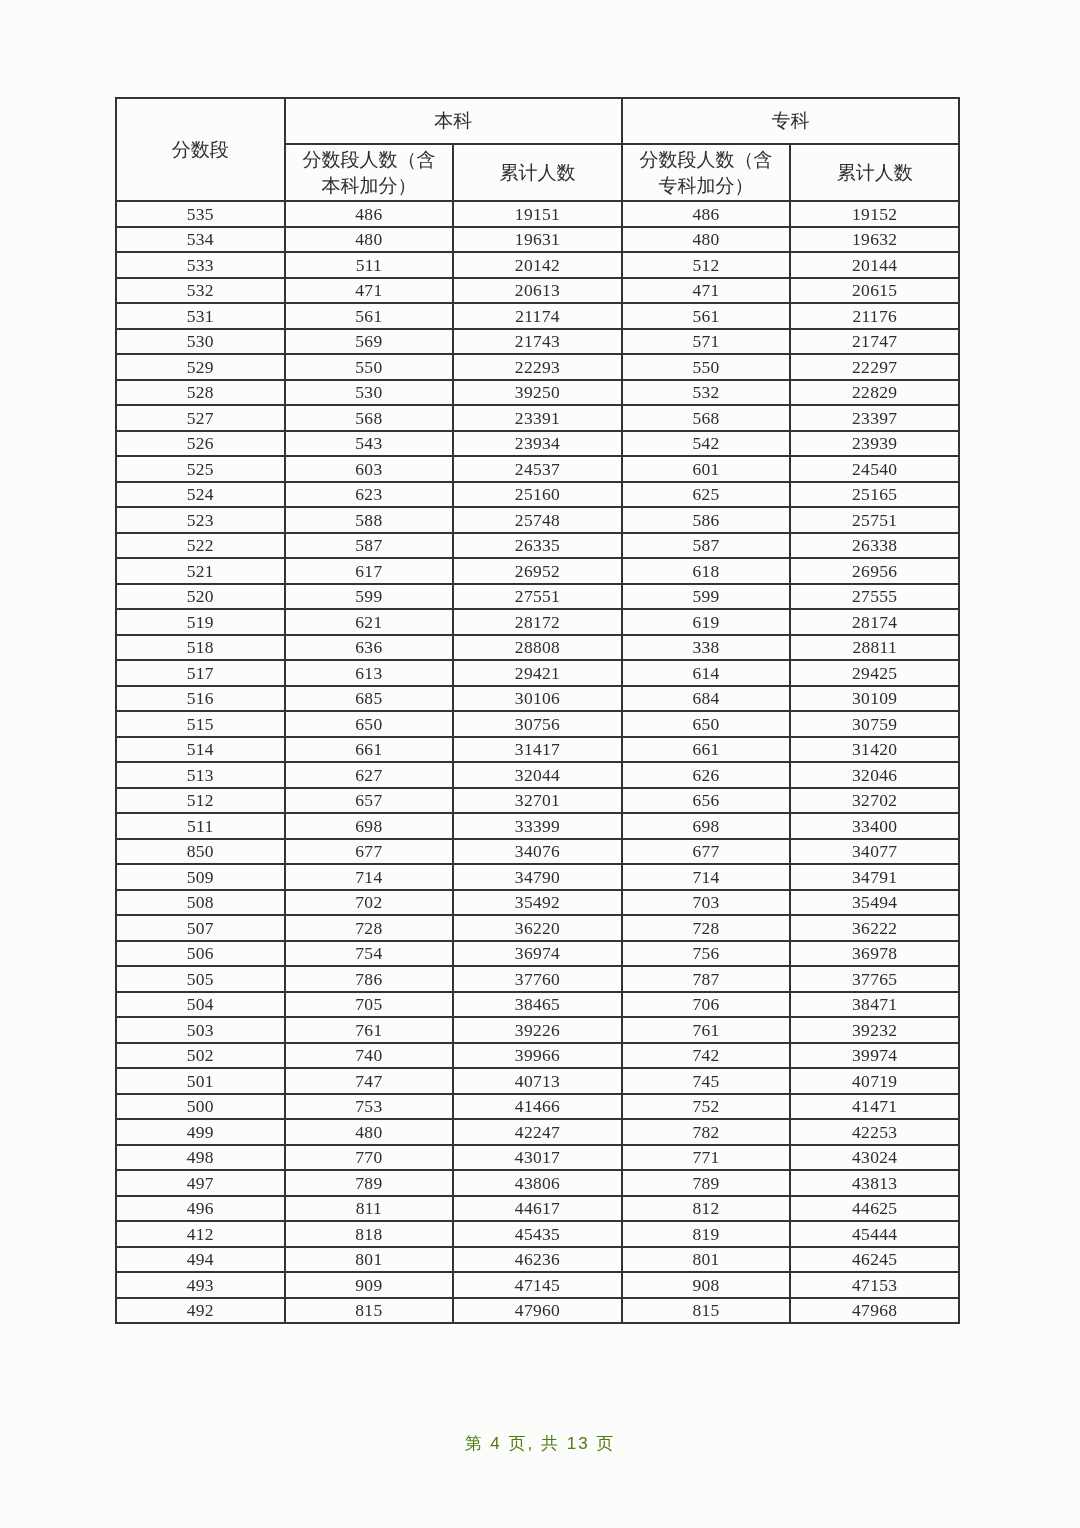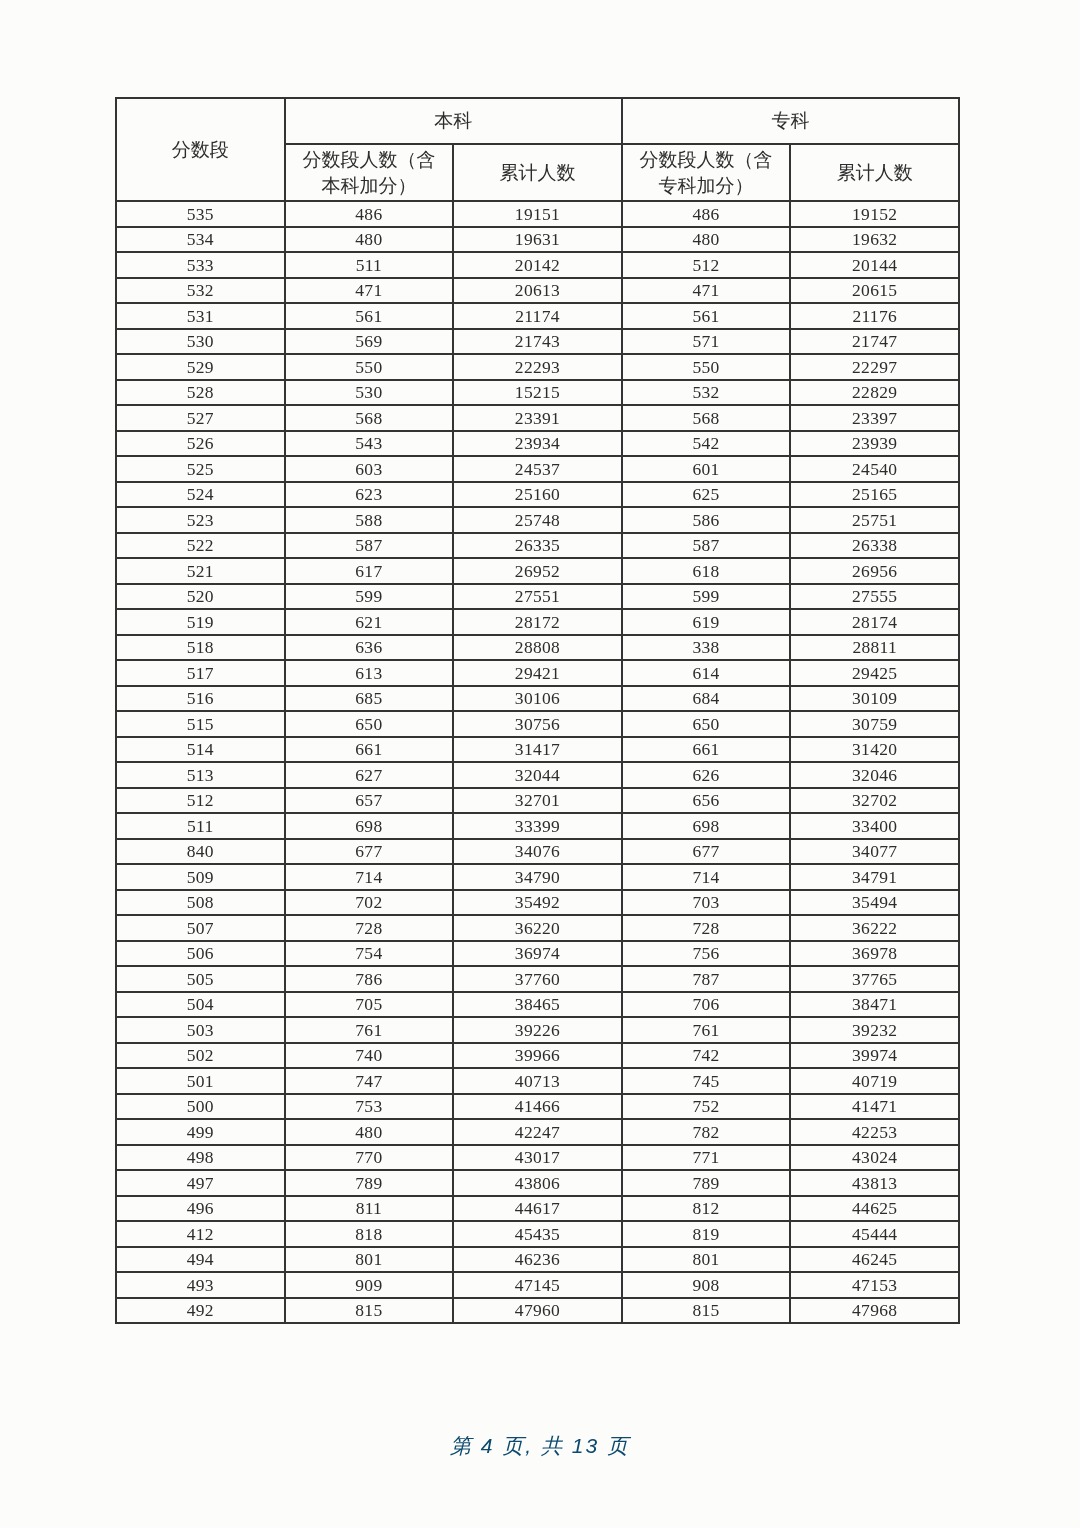--- a/index.html
+++ b/index.html
@@ -44,24 +44,23 @@
     padding: 0 4px;
     letter-spacing: 0.3px;
   }
   .footer {
     position: absolute;
     left: 0;
     top: 1432px;
     width: 100%;
     text-align: center;
     font-family: "Liberation Sans", "DejaVu Sans", sans-serif;
-    font-size: 21px;
-    color: #0c4a6e;
+    font-size: 17px;
+    color: #4d7c0f;
     letter-spacing: 2px;
-    font-style: italic;
   }
 </style>
 </head>
 <body>
 
 <div class="page">
 
   <table class="score-table">
     <colgroup>
       <col>
@@ -129,21 +128,21 @@
         <tr>
           <td>529</td>
           <td>550</td>
           <td>22293</td>
           <td>550</td>
           <td>22297</td>
         </tr>
         <tr>
           <td>528</td>
           <td>530</td>
-          <td>15215</td>
+          <td>39250</td>
           <td>532</td>
           <td>22829</td>
         </tr>
         <tr>
           <td>527</td>
           <td>568</td>
           <td>23391</td>
           <td>568</td>
           <td>23397</td>
         </tr>
@@ -253,21 +252,21 @@
           <td>32702</td>
         </tr>
         <tr>
           <td>511</td>
           <td>698</td>
           <td>33399</td>
           <td>698</td>
           <td>33400</td>
         </tr>
         <tr>
-          <td>840</td>
+          <td>850</td>
           <td>677</td>
           <td>34076</td>
           <td>677</td>
           <td>34077</td>
         </tr>
         <tr>
           <td>509</td>
           <td>714</td>
           <td>34790</td>
           <td>714</td>

